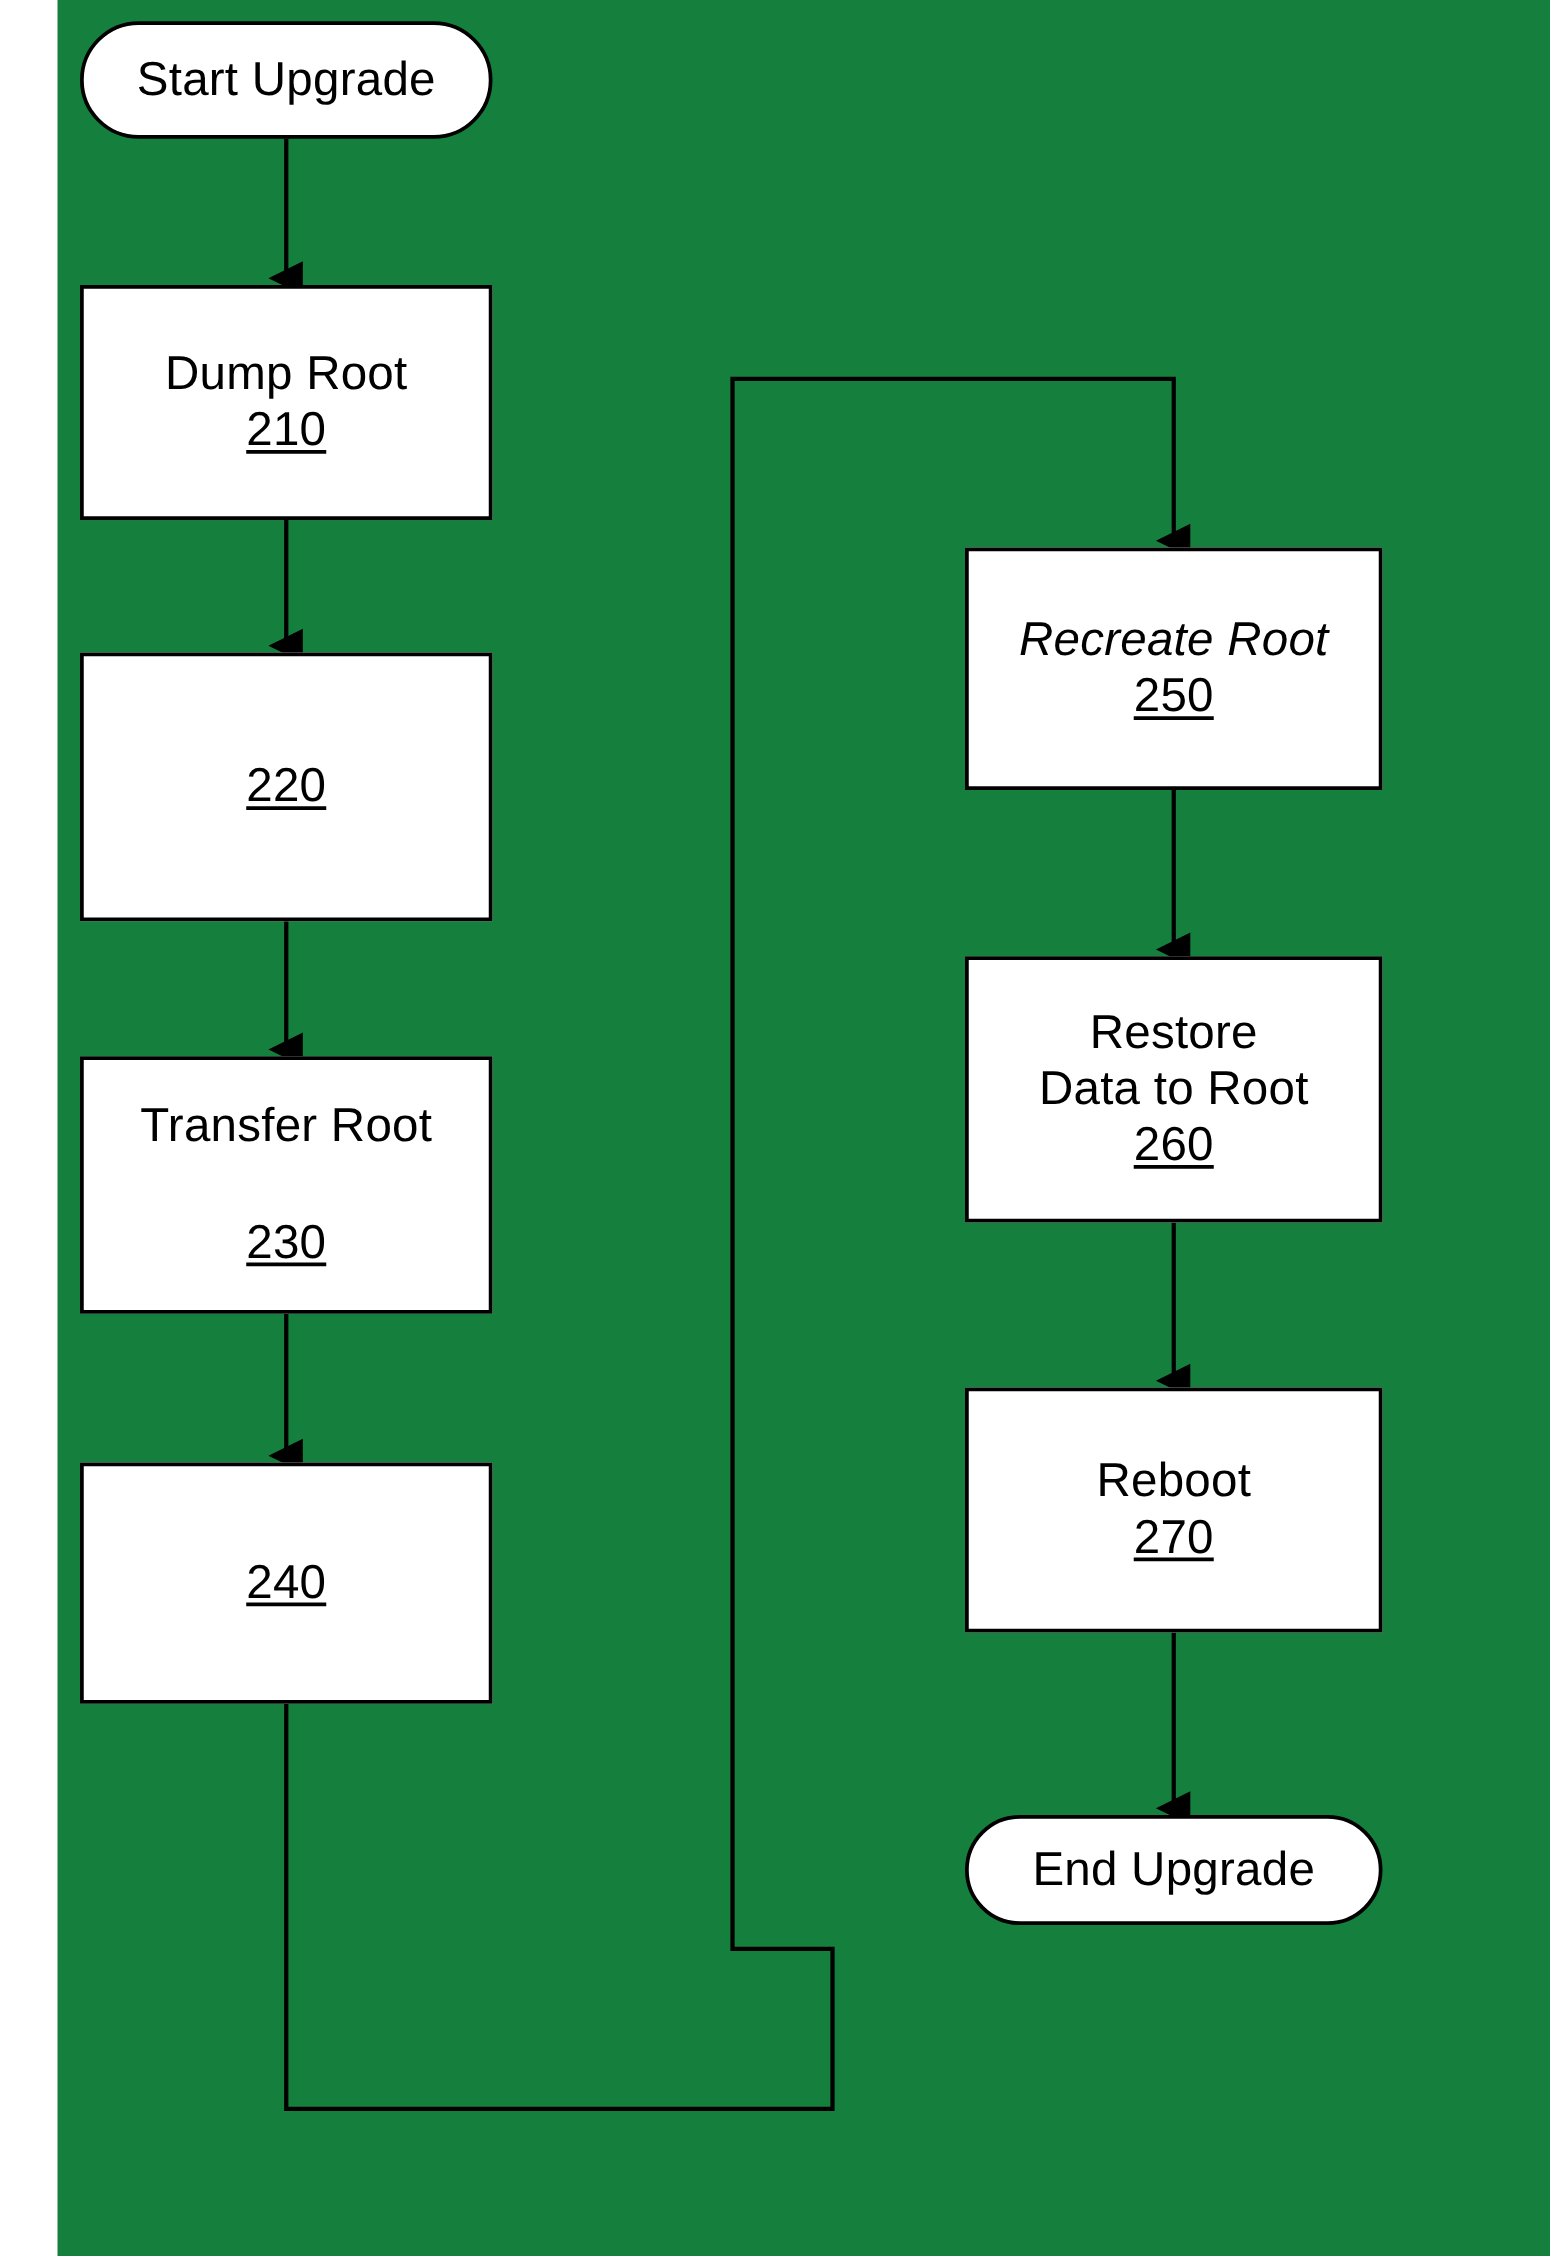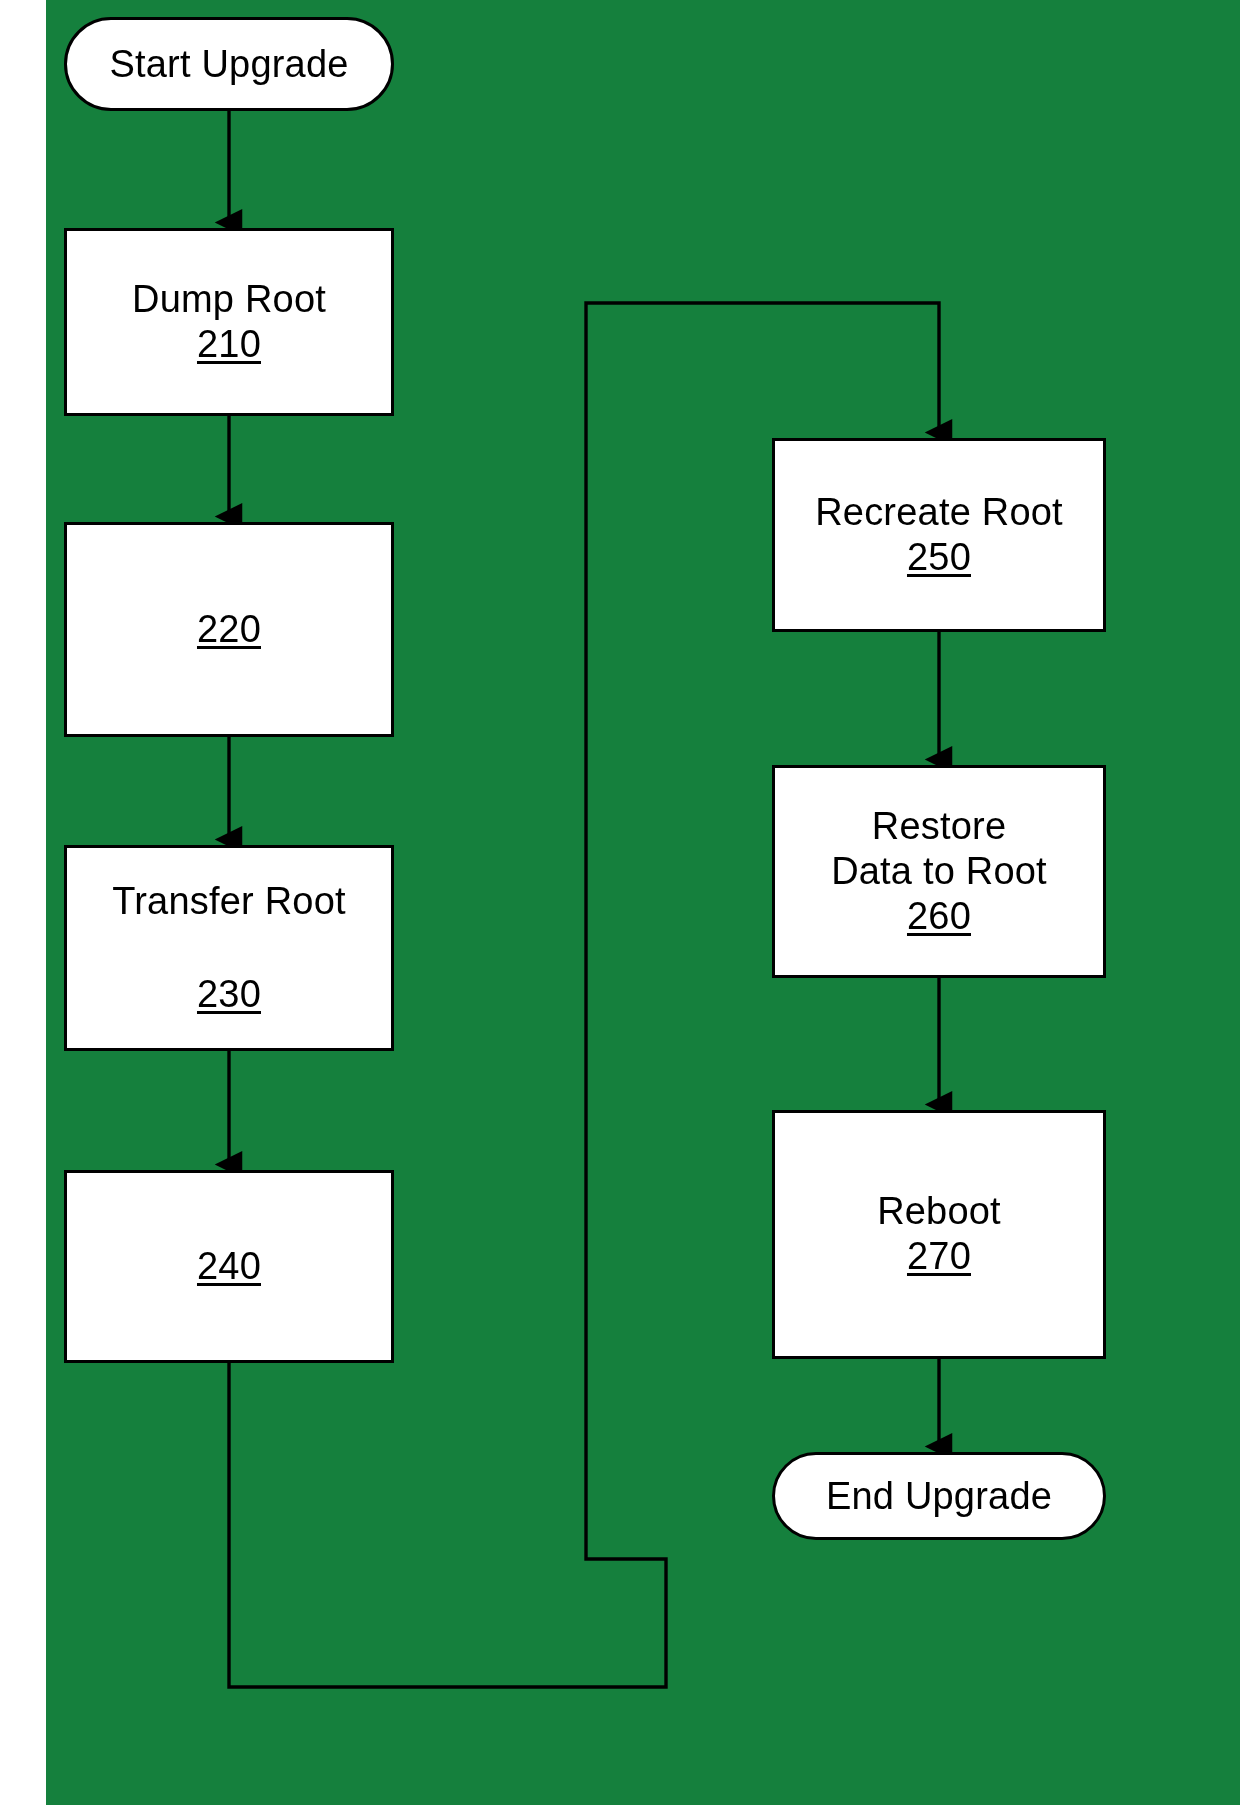--- a/index.html
+++ b/index.html
@@ -94,29 +94,29 @@
         <div class="node-ref" style="color: rgb(0, 0, 0);">220</div>
       </div>
       <div class="node process" style="left: 18px; top: 845px; width: 330px; height: 206px; border-color: rgb(0, 0, 0); background: rgb(255, 255, 255); gap: 48px;">
         <div class="node-label" style="color: rgb(0, 0, 0);">Transfer Root</div>
         <div class="node-ref" style="color: rgb(0, 0, 0); text-decoration: underline;">230</div>
       </div>
       <div class="node process" style="left: 18px; top: 1170px; width: 330px; height: 193px; border-color: rgb(0, 0, 0); background: rgb(255, 255, 255);">
         <div class="node-ref" style="color: rgb(0, 0, 0);">240</div>
       </div>
       <div class="node process" style="left: 726px; top: 438px; width: 334px; height: 194px; border-color: rgb(0, 0, 0); background: rgb(255, 255, 255);">
-        <div class="node-label" style="color: rgb(0, 0, 0);">Recreate Root</div>
+        <div class="node-label" style="color: rgb(0, 0, 0); font-style: italic;">Recreate Root</div>
         <div class="node-ref" style="color: rgb(0, 0, 0);">250</div>
       </div>
       <div class="node process" style="left: 726px; top: 765px; width: 334px; height: 213px; border-color: rgb(0, 0, 0); background: rgb(255, 255, 255);">
         <div class="node-label" style="color: rgb(0, 0, 0);">Restore
 Data to Root</div>
         <div class="node-ref" style="color: rgb(0, 0, 0);">260</div>
       </div>
-      <div class="node process" style="left: 726px; top: 1110px; width: 334px; height: 249px; border-color: rgb(0, 0, 0); background: rgb(255, 255, 255);">
+      <div class="node process" style="left: 726px; top: 1110px; width: 334px; height: 196px; border-color: rgb(0, 0, 0); background: rgb(255, 255, 255);">
         <div class="node-label" style="color: rgb(0, 0, 0);">Reboot</div>
         <div class="node-ref" style="color: rgb(0, 0, 0);">270</div>
       </div>
       <div class="node terminator" style="left: 726px; top: 1452px; width: 334px; height: 88px; border-color: rgb(0, 0, 0); background: rgb(255, 255, 255);">
         <div class="node-label" style="color: rgb(0, 0, 0);">End Upgrade</div>
       </div>
     </div>
 
 </div>
 

